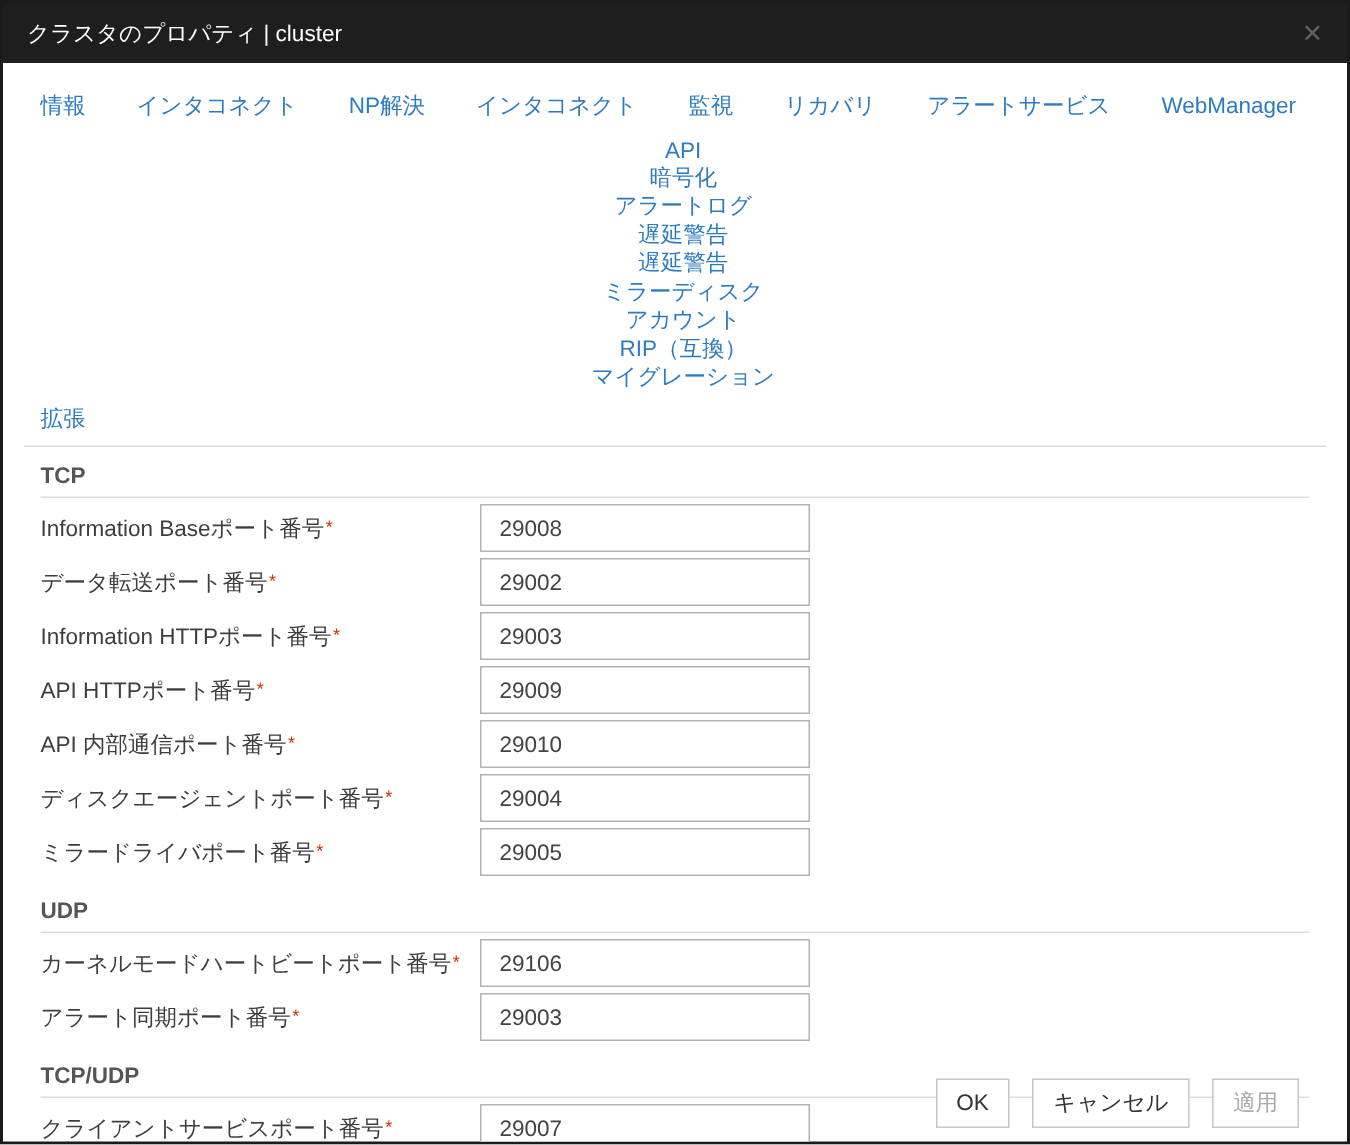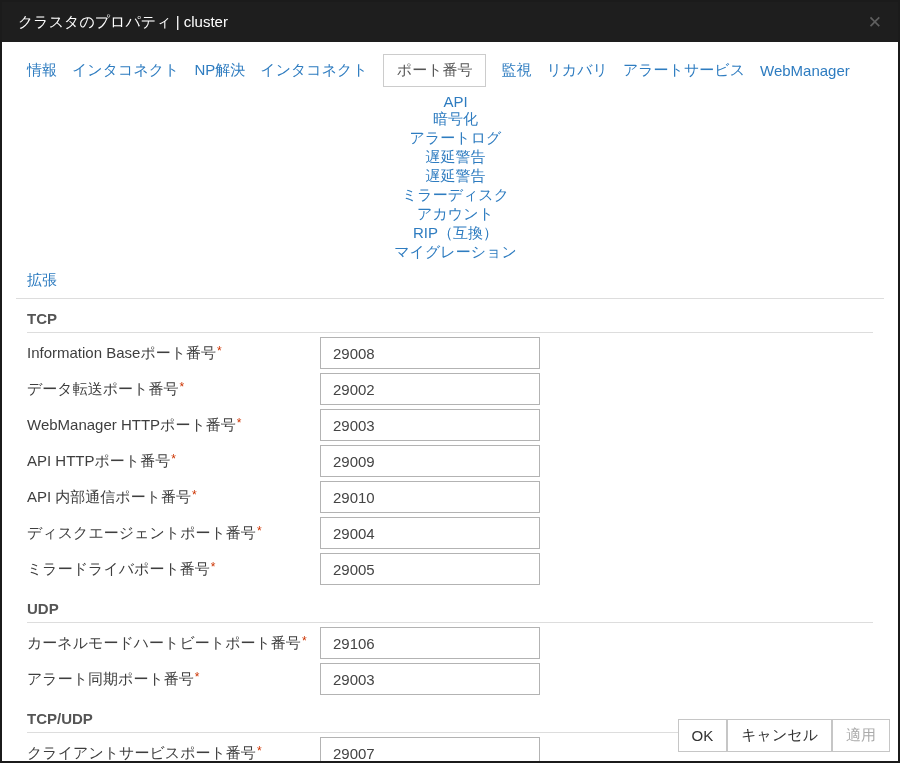--- a/index.html
+++ b/index.html
@@ -16,21 +16,21 @@
     height:40px; background:#1e1e1e; color:#ffffff;
     display:flex; align-items:center; padding:0 16px; font-size:15px;
   }
   .titlebar .close {
     margin-left:auto; color:#5f5f5f; font-size:17px; font-weight:bold;
     cursor:pointer; line-height:1;
   }
 
   
   .tabs { padding:12px 14px 0 25px; }
-  .tab-row { display:flex; align-items:center; column-gap:15px; }
+  .tab-row { display:flex; align-items:center; column-gap:34px; }
   .tab-row.r1 { min-height:32px; margin-bottom:6px; }
   .tab-row.r2 { margin-bottom:9px;flex-direction:column; }
   .tab {
     color:#2e7cc0; font-size:15px; cursor:pointer; white-space:nowrap;
   }
   .tab.selected {
     color:#555555; border:1px solid #cccccc; background:#ffffff;
     padding:6px 13px; cursor:default;
   }
   .tabs-separator { border-bottom:1px solid #dddddd; margin:8px 14px 0 14px; }
@@ -50,21 +50,21 @@
     font-family:"Liberation Sans","DejaVu Sans",sans-serif;
   }
 
   .default-btn {
     margin-top:16px; padding:7px 14px; border:1px solid #c0c0c0;
     background:#ec4899; font-size:15px; color:#333333; cursor:pointer;
     font-family:"Liberation Sans","DejaVu Sans",sans-serif;
   }
 
   
-  .footer { position:absolute; right:8px; bottom:9px; display:flex; gap:0; }
+  .footer { position:absolute; right:32px; bottom:9px; display:flex; gap:15px; }
   .btn {
     padding:6px 13px; border:1px solid #c6c6c6; background:#ffffff;
     font-size:15px; color:#333333; cursor:pointer;
     font-family:"Liberation Sans","DejaVu Sans",sans-serif;
   }
   .btn.disabled { color:#aaaaaa; cursor:default; }
 </style>
 </head>
 <body>
 
@@ -74,21 +74,20 @@
     <span>クラスタのプロパティ | cluster</span>
     <span class="close">✕</span>
   </div>
 
   <div class="tabs">
     <div class="tab-row r1">
       <span class="tab">情報</span>
       <span class="tab">インタコネクト</span>
       <span class="tab">NP解決</span>
       <span class="tab">インタコネクト</span>
-      <span class="tab selected">ポート番号</span>
       <span class="tab">監視</span>
       <span class="tab">リカバリ</span>
       <span class="tab">アラートサービス</span>
       <span class="tab">WebManager</span>
     </div>
     <div class="tab-row r2">
       <span class="tab">API</span>
       <span class="tab">暗号化</span>
       <span class="tab">アラートログ</span>
       <span class="tab">遅延警告</span>
@@ -110,21 +109,21 @@
 
     <div class="field-row">
       <span class="field-label"><span>Information Baseポート番号</span><span class="req">*</span></span>
       <input class="port" type="text" value="29008" style="">
     </div>
     <div class="field-row">
       <span class="field-label"><span>データ転送ポート番号</span><span class="req">*</span></span>
       <input class="port" type="text" value="29002" style="">
     </div>
     <div class="field-row">
-      <span class="field-label"><span>WebManager HTTPポート番号</span><span class="req">*</span></span>
+      <span class="field-label"><span>Information HTTPポート番号</span><span class="req">*</span></span>
       <input class="port" type="text" value="29003" style="">
     </div>
     <div class="field-row">
       <span class="field-label"><span>API HTTPポート番号</span><span class="req">*</span></span>
       <input class="port" type="text" value="29009" style="">
     </div>
     <div class="field-row">
       <span class="field-label"><span>API 内部通信ポート番号</span><span class="req">*</span></span>
       <input class="port" type="text" value="29010" style="">
     </div>

